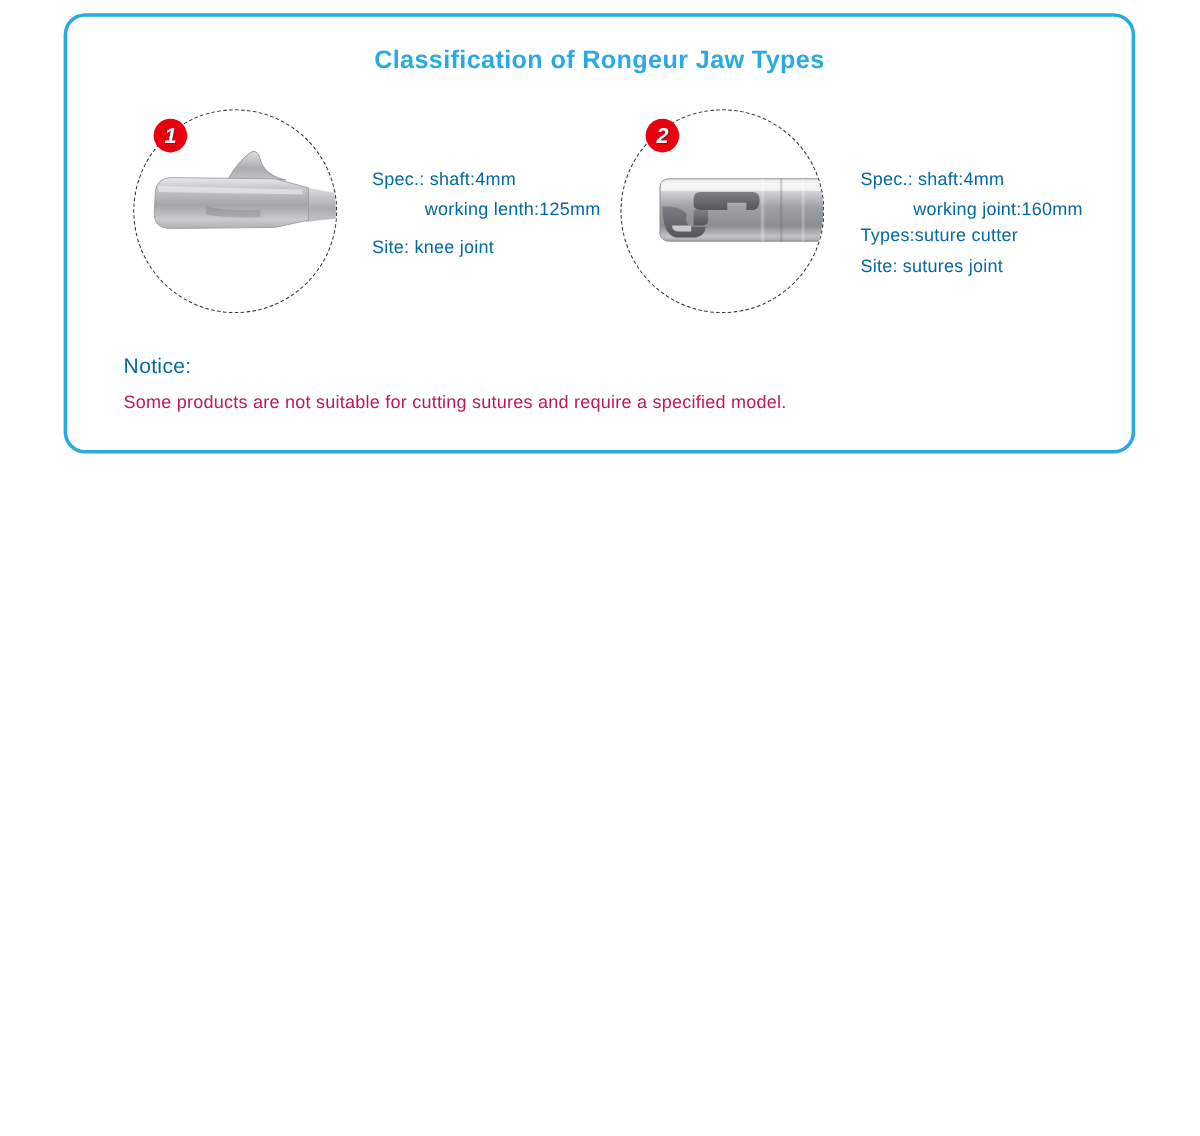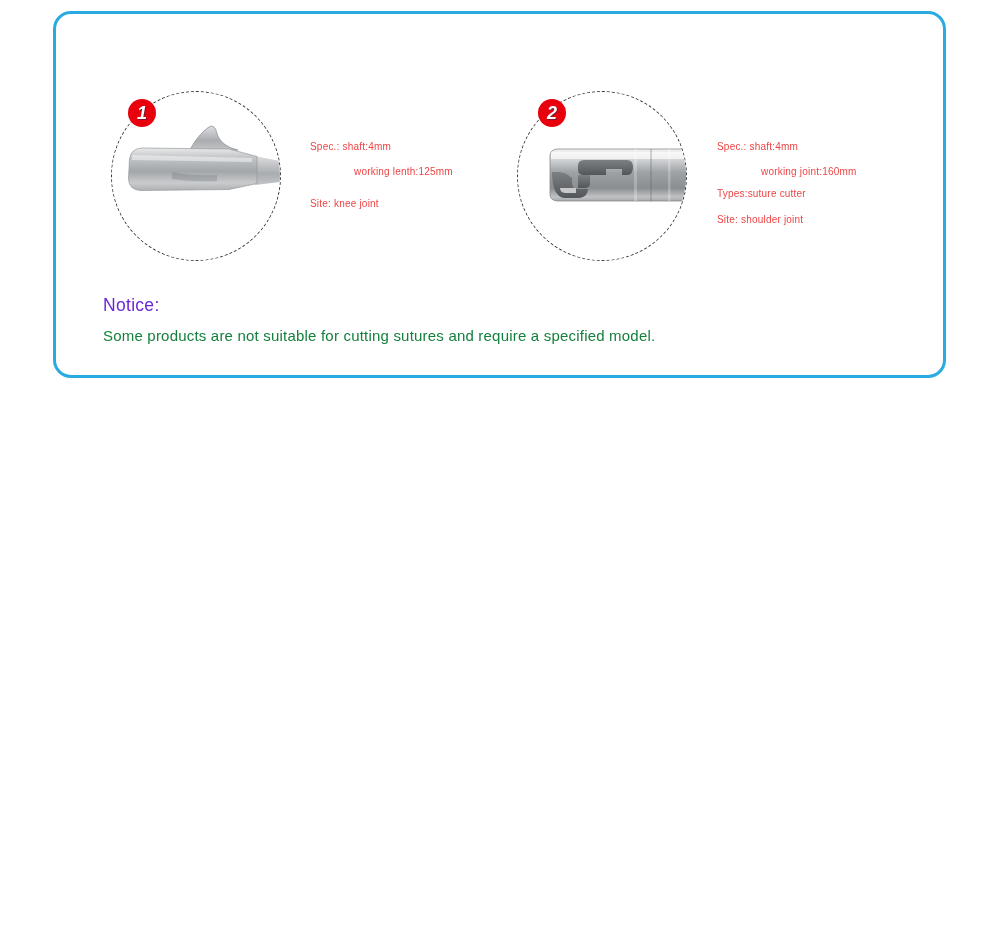--- a/index.html
+++ b/index.html
@@ -25,44 +25,45 @@
   .circle-2{left:461px;top:77px;}
   .badge{
     position:absolute;width:28px;height:28px;border-radius:50%;
     background:#e8000d;color:#ffffff;font-weight:800;font-style:italic;
     font-size:18px;line-height:28px;text-align:center;
     text-shadow:1px 1px 0 rgba(40,40,70,.55);z-index:3;
   }
   .badge-1{left:72px;top:85px;}
   .badge-2{left:482px;top:85px;}
   .spec-line{
-    position:absolute;font-size:10px;color:#ef4444;letter-spacing:.2px;
+    position:absolute;font-size:15px;color:#0369a1;letter-spacing:.2px;
     white-space:nowrap;
   }
   .i1-spec1{left:254px;top:127px;}
   .i1-spec2{left:298px;top:152px;text-align:right;}
   .i1-site {left:254px;top:184px;}
   .i2-spec1{left:661px;top:127px;}
   .i2-spec2{left:705px;top:152px;}
   .i2-type {left:661px;top:174px;}
   .i2-site {left:661px;top:200px;}
   .notice-heading{
-    position:absolute;left:47px;top:281px;font-size:17.5px;color:#6d28d9;
+    position:absolute;left:47px;top:281px;font-size:17.5px;color:#0369a1;
     letter-spacing:.3px;
   }
   .notice-body{
-    position:absolute;left:47px;top:313px;font-size:15px;color:#15803d;
+    position:absolute;left:47px;top:313px;font-size:15px;color:#be185d;
     letter-spacing:.2px;white-space:nowrap;
   }
 </style>
 </head>
 <body>
 
 <div class="panel">
 
+  <div class="title">Classification of Rongeur Jaw Types</div>
 
   <div class="photo-circle circle-1">
     <svg viewBox="0 0 168 168" aria-hidden="true">
       <defs>
         <linearGradient id="metalBar" x1="0" y1="0" x2="0" y2="1">
           <stop offset="0" stop-color="#e9eaeb"></stop>
           <stop offset="0.22" stop-color="#c3c6c9"></stop>
           <stop offset="0.55" stop-color="#a2a6a9"></stop>
           <stop offset="0.82" stop-color="#c9cbcd"></stop>
           <stop offset="1" stop-color="#aeb1b3"></stop>
@@ -120,18 +121,18 @@
 
       <rect x="116" y="57" width="3" height="52" fill="rgba(255,255,255,0.25)"></rect>
       <rect x="132" y="57" width="2" height="52" fill="rgba(90,94,97,0.25)"></rect>
       <rect x="150" y="57" width="2.5" height="52" fill="rgba(255,255,255,0.25)"></rect>
     </svg>
   </div>
   <div class="badge badge-2">2</div>
   <div class="spec-line i2-spec1">Spec.: shaft:4mm</div>
   <div class="spec-line i2-spec2">working joint:160mm</div>
   <div class="spec-line i2-type">Types:suture cutter</div>
-  <div class="spec-line i2-site">Site: shoulder joint</div>
+  <div class="spec-line i2-site">Site: sutures joint</div>
 
   <div class="notice-heading">Notice:</div>
   <div class="notice-body">Some products are not suitable for cutting sutures and require a specified model.</div>
 
 </div>
 
 </body></html>

